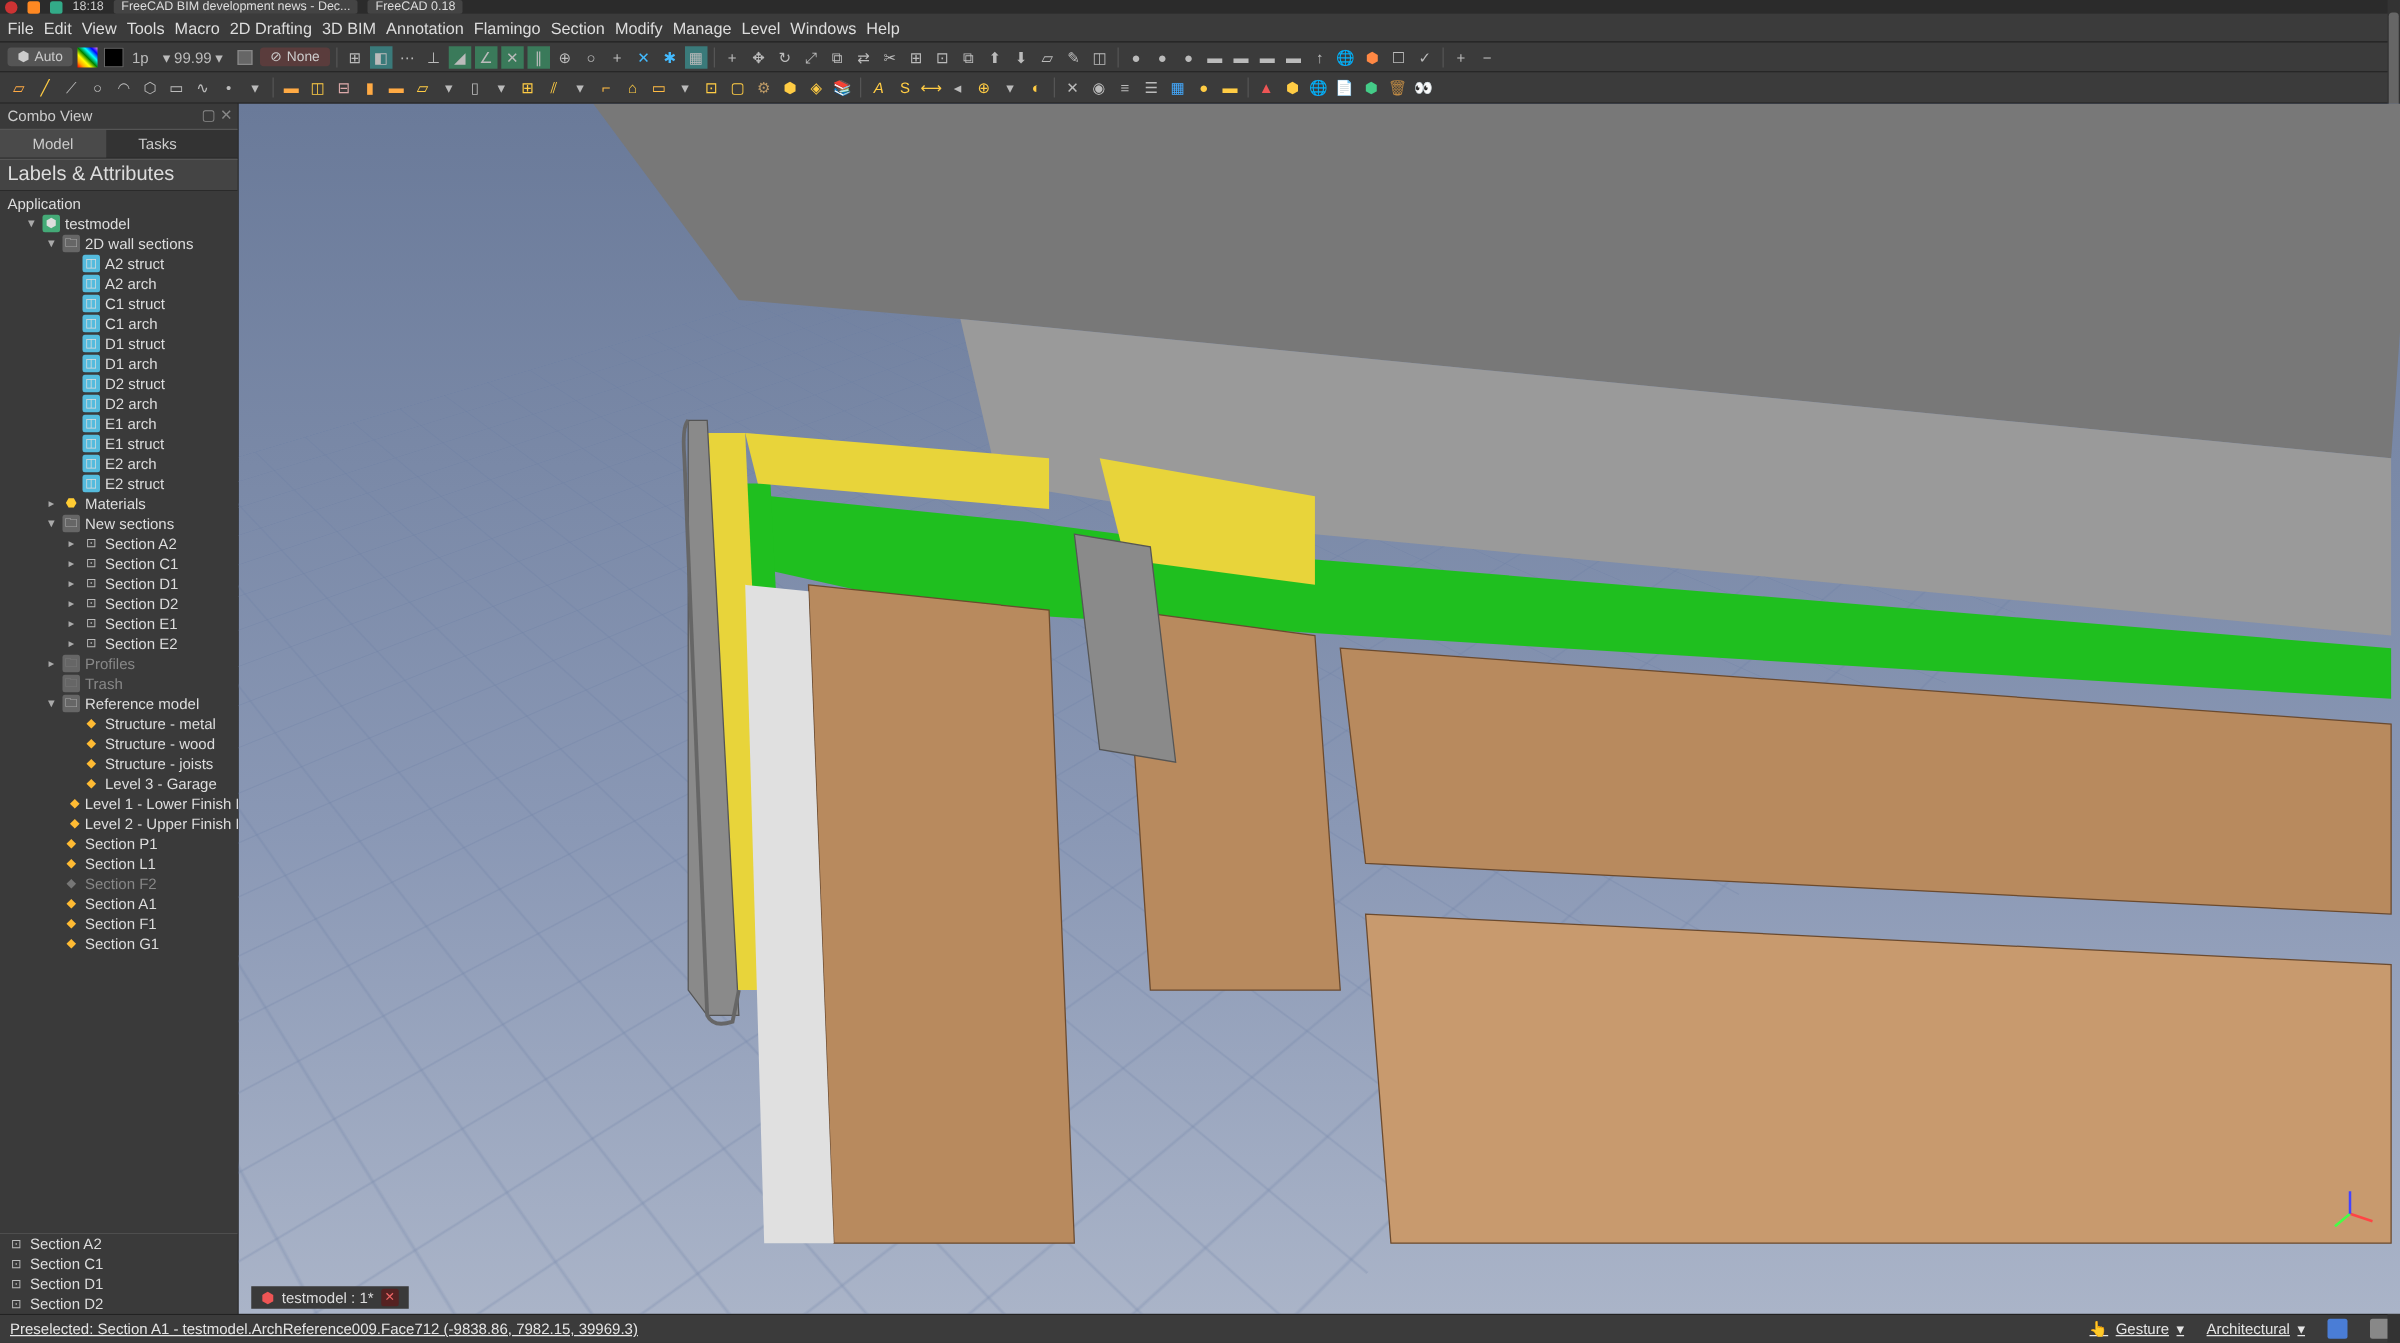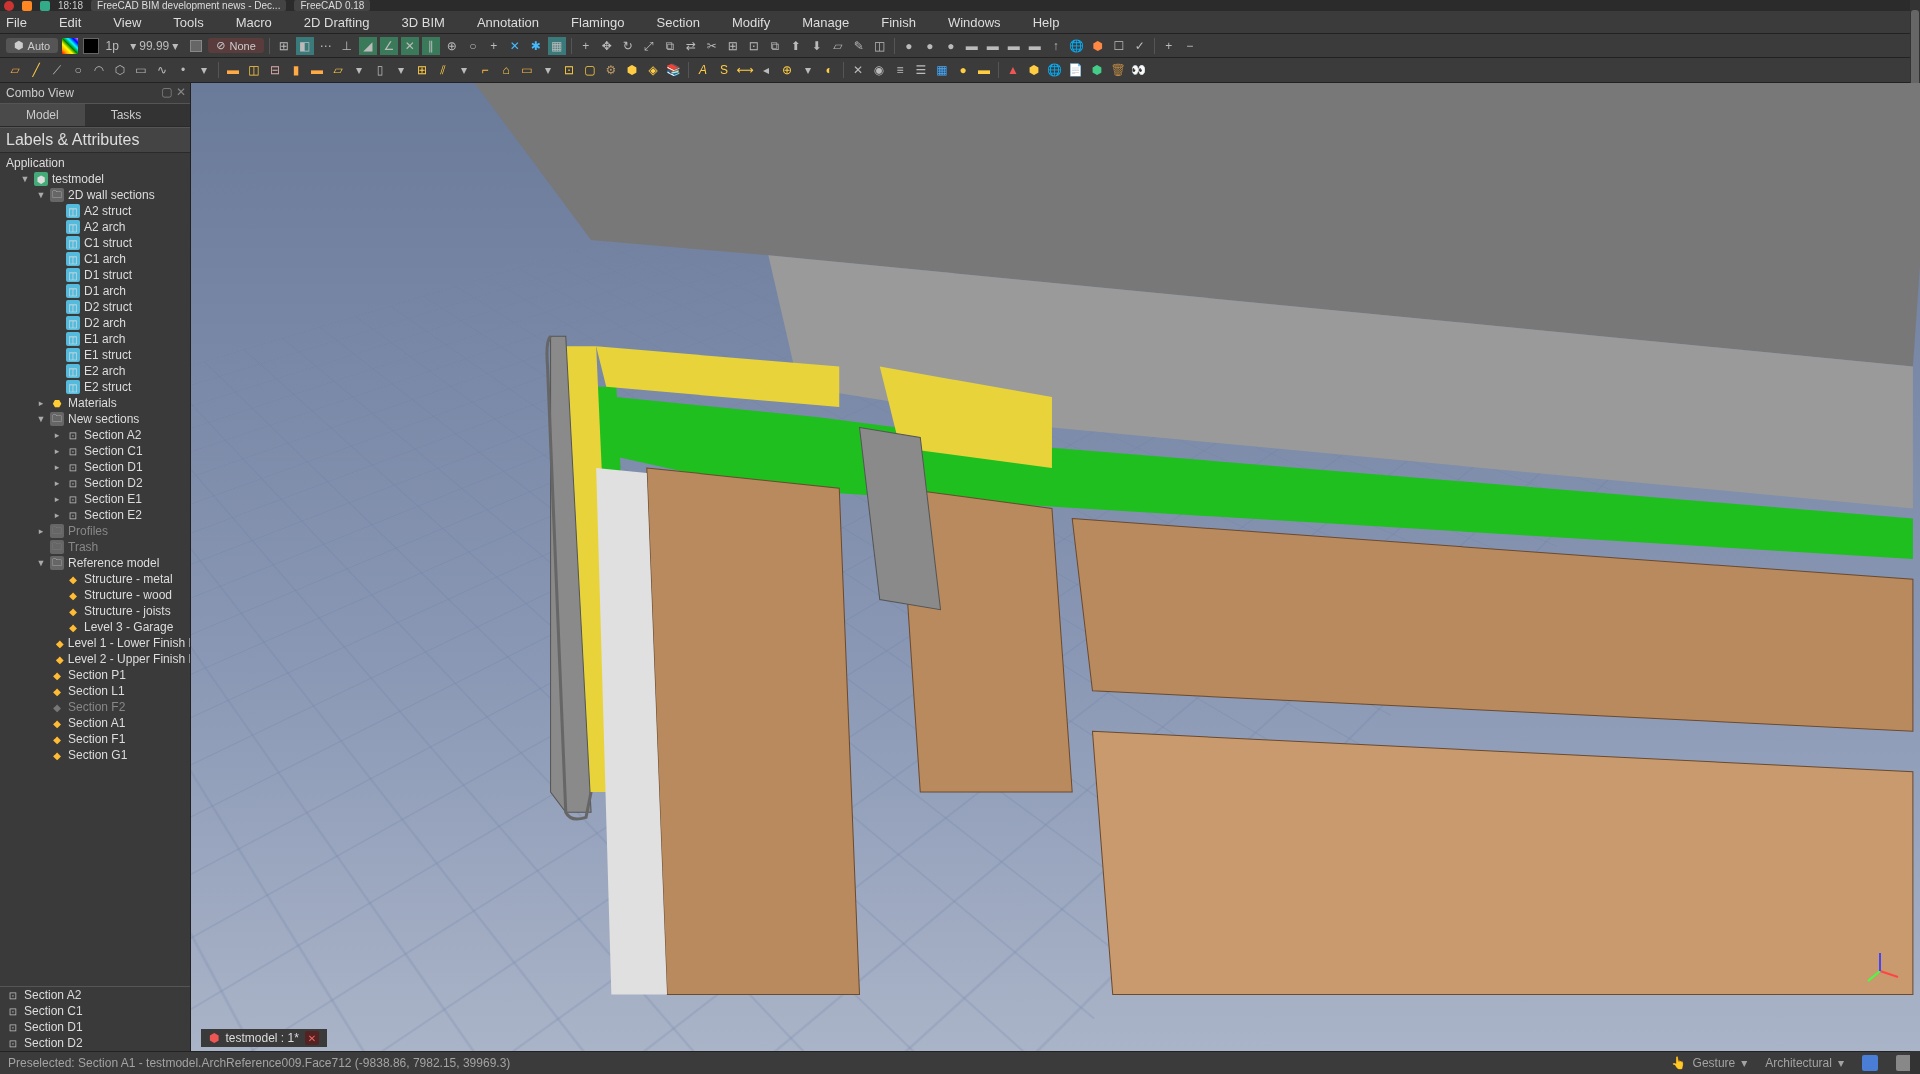--- a/index.html
+++ b/index.html
@@ -2,21 +2,21 @@
 <html><head>
 <meta charset="utf-8">
 <style>
 * { margin: 0; padding: 0; box-sizing: border-box; font-family: "Segoe UI", Arial, sans-serif; }
 body { background: #3a3a3a; color: #ccc; font-size: 12px; overflow: hidden; width: 1920px; height: 1074px; }
 
 .titlebar { height: 11px; background: #2b2b2b; display: flex; align-items: center; gap: 8px; padding: 0 4px; font-size: 10px; }
 .titlebar .tab { background: #444; padding: 0 6px; border-radius: 2px; color: #ddd; display: flex; align-items: flex-start; gap: 4px; }
 .titlebar .icn { width: 10px; height: 10px; display: inline-block; }
 
-.menubar { height: 22px; background: #3b3b3b; display: flex; align-items: center; padding: 0 6px; gap: 32px; font-size: 13px; }
+.menubar { height: 22px; background: #3b3b3b; display: flex; align-items: center; padding: 0 6px; gap: 8px; font-size: 13px; }
 .menubar span { color: #ddd; cursor: pointer; }
 
 .toolbar { height: 25px; background: #3b3b3b; border-top: 1px solid #222; border-bottom: 1px solid #222; display: flex; align-items: center; gap: 3px; padding: 0 6px; }
 .toolbar2 { height: 25px; background: #3b3b3b; border-bottom: 1px solid #222; display: flex; align-items: center; gap: 3px; padding: 0 6px; }
 .tbtn { width: 18px; height: 18px; display: flex; align-items: center; justify-content: center; color: #bbb; font-size: 12px; cursor: pointer; }
 .tsep { width: 1px; height: 16px; background: #555; margin: 0 2px; }
 .pill { background: #555; padding: 1px 8px; border-radius: 3px; font-size: 11px; display: flex; align-items: center; gap: 4px; }
 .colorswatch { width: 16px; height: 16px; background: #000; border: 1px solid #666; }
 .grad { width: 16px; height: 16px; background: linear-gradient(45deg, red, orange, yellow, green, cyan, blue, violet); }
 .chk { width: 12px; height: 12px; background: #666; border: 1px solid #888; }
@@ -50,21 +50,21 @@
   linear-gradient(rgba(100,120,160,.4) 1px, transparent 1px),
   linear-gradient(90deg, rgba(100,120,160,.4) 1px, transparent 1px);
   background-size: 40px 40px;
   transform: perspective(800px) rotateX(35deg) rotateZ(-40deg) scale(1.8);
   transform-origin: 30% 80%; opacity: .6; }
 .model { position: absolute; inset: 0; }
 .doc-tab { position: absolute; bottom: 4px; left: 10px; display: flex; align-items: center; gap: 6px; font-size: 12px; color: #ddd; background: #3a3a3a; padding: 2px 8px; }
 .doc-tab .close { color: #e66; background: #522; width: 14px; height: 14px; display: inline-flex; align-items: center; justify-content: center; border-radius: 2px; font-size: 10px; }
 .axis { position: absolute; right: 20px; bottom: 60px; width: 40px; height: 40px; }
 
-.statusbar { height: 23px; background: #3b3b3b; border-top: 1px solid #222; display: flex; align-items: center; padding: 0 8px; font-size: 12px; color: #a3a3a3; justify-content: space-between; }
+.statusbar { height: 23px; background: #3b3b3b; border-top: 1px solid #222; display: flex; align-items: center; padding: 0 8px; font-size: 12px; color: #e5e5e5; justify-content: space-between; text-decoration: underline; }
 .statusbar .right { display: flex; align-items: center; gap: 18px; }
 .statusbar .btn { display: flex; align-items: center; gap: 6px; }
 .sqicon { width: 16px; height: 16px; background: #4a7dd6; border-radius: 2px; }
 .scrollbar { position: absolute; right: 0; top: 0; bottom: 0; width: 10px; background: #333; }
 .scrollbar .thumb { position: absolute; left: 1px; right: 1px; top: 10px; height: 180px; background: #666; border-radius: 3px; }
 </style>
 </head>
 <body>
 
 <div class="titlebar">
@@ -86,21 +86,21 @@
   <span>View</span>
   <span>Tools</span>
   <span>Macro</span>
   <span>2D Drafting</span>
   <span>3D BIM</span>
   <span>Annotation</span>
   <span>Flamingo</span>
   <span>Section</span>
   <span>Modify</span>
   <span>Manage</span>
-  <span>Finish</span>
+  <span>Level</span>
   <span>Windows</span>
   <span>Help</span>
 </div>
 
 <div class="toolbar">
   <span class="pill">⬢ <span>Auto</span></span>
   <div class="tbtn">
       <span class="grad"></span>
     </div>
   <div class="tbtn">

